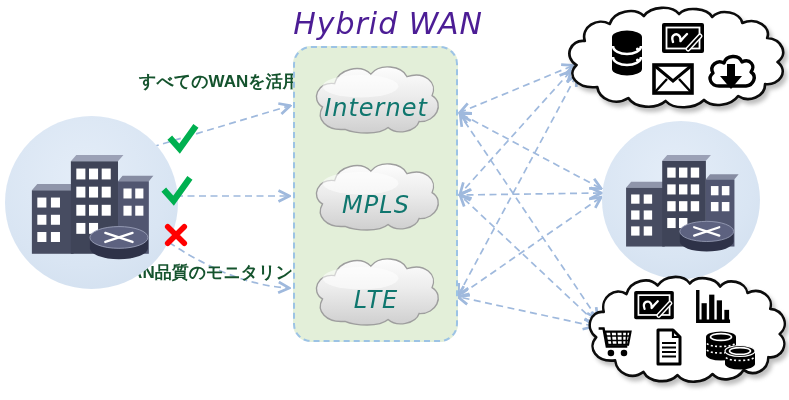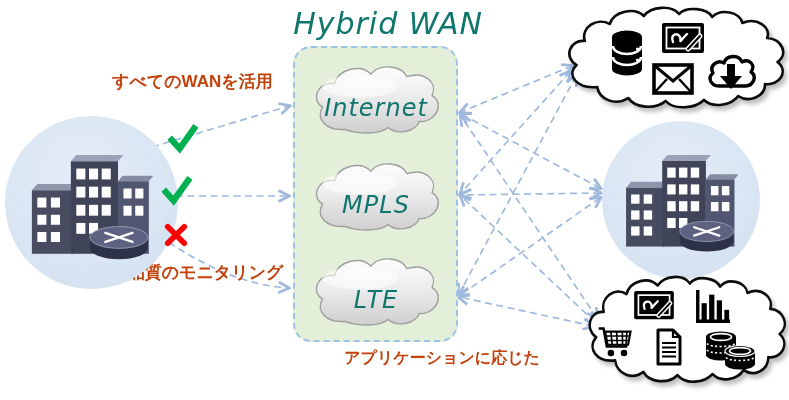--- a/index.html
+++ b/index.html
@@ -4,24 +4,24 @@
 <style>
   html,body{margin:0;padding:0;background:#fff;}
   .stage{position:relative;width:789px;height:400px;background:#fff;overflow:hidden;
          font-family:"Liberation Sans",sans-serif;}
   .abs{position:absolute;}
   svg{display:block;overflow:visible;}
 
   
   .title{position:absolute;left:268px;top:6px;width:240px;text-align:center;
          font-family:"DejaVu Sans",sans-serif;font-style:italic;font-weight:500;
-         font-size:30px;color:#0f766e;letter-spacing:1px;white-space:nowrap;}
-
-  
-  .orange{position:absolute;color:#c2410c;font-weight:bold;font-size:17px;white-space:nowrap;}
+         font-size:30px;color:#4c1d95;letter-spacing:1px;white-space:nowrap;}
+
+  
+  .orange{position:absolute;color:#14532d;font-weight:bold;font-size:17px;white-space:nowrap;margin-left:27px;}
   .lbl-use{left:112px;top:70px;}
   .lbl-mon{left:88px;top:261px;}
   .lbl-sel{left:322px;top:348px;width:240px;text-align:center;font-size:16px;line-height:20px;white-space:normal;}
 
   
   .panel{position:absolute;left:293px;top:46px;width:165px;height:296px;box-sizing:border-box;
          background:#e3efd9;border:2px dashed #9cc3e5;border-radius:18px;}
 
   
   .wan-cloud{position:absolute;width:138px;height:80px;}
@@ -128,21 +128,21 @@
         <path d="M593 326 L459 297" marker-start="url(#ar)" marker-end="url(#ar)"></path>
       </g>
     </g>
   </svg>
 
   <div class="title">Hybrid WAN</div>
 
   <div class="orange lbl-use">すべてのWANを活用</div>
   <div class="orange lbl-mon">WAN品質のモニタリング</div>
   <div class="orange lbl-sel">
-    <span>アプリケーションに応じた</span><br>
+    <br>
   </div>
 
   <div class="site-circle circle-left">
     <svg class="abs" style="left:16px;top:26px;" width="136" height="122" viewBox="0 0 150 132">
       <use href="#campus"></use>
     </svg>
   </div>
 
   <svg class="mark" style="left:168px;top:125px;" width="29" height="28" viewBox="0 0 30 28">
     <path d="M4 15 L12 24 L27 3" fill="none" stroke="#00B050" stroke-width="6.5" stroke-linecap="square"></path>

